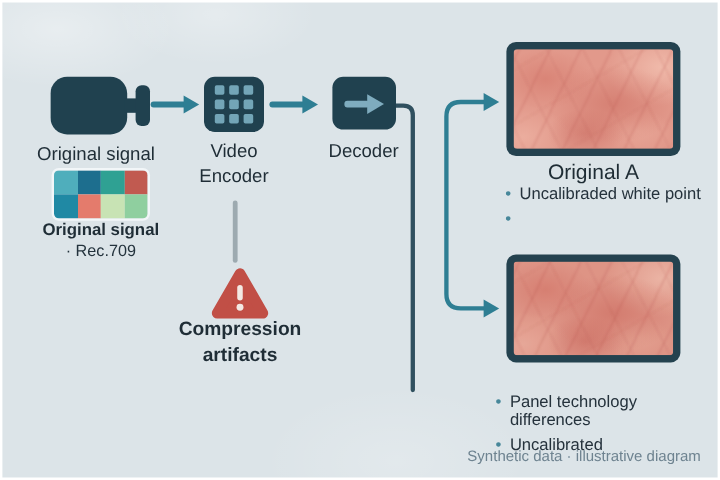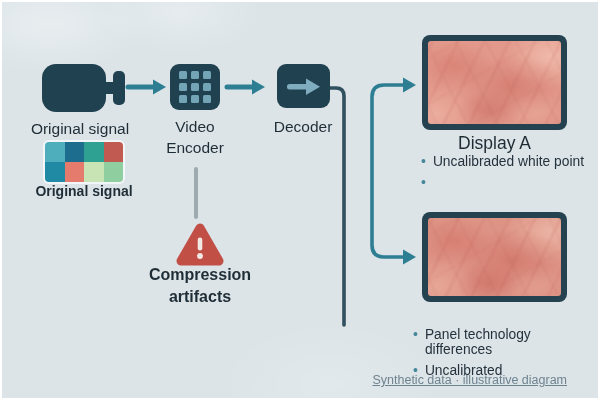--- a/index.html
+++ b/index.html
@@ -60,21 +60,21 @@
   .disp-label{font-size:17.5px;color:#1E2C34;text-align:center;position:absolute;}
   #display-a-label{left:422px;top:133px;width:145px;}
   #display-b-label{left:422px;top:306px;width:145px;}
 
   .bullets{position:absolute;display:flex;flex-direction:column;gap:5.5px;}
   #display-a-bullets{left:421px;top:154px;width:175px;}
   #display-b-bullets{left:413px;top:327px;width:185px;}
   .bullet{display:flex;align-items:baseline;font-size:13.8px;color:#25323C;line-height:1.1;}
   .bullet .dot{color:#47879A;margin-right:7px;font-size:14px;}
 
-  #footer-note{right:33px;top:373px;font-size:12.5px;color:#6E8390;text-align:right;text-decoration:underline;}
+  #footer-note{right:16px;top:373px;font-size:12.5px;color:#6E8390;text-align:right;}
 
   svg{display:block;}
 </style>
 </head>
 <body>
 
 <div id="canvas">
 
   <svg class="abs" style="left:0;top:0;" width="600" height="400" viewBox="0 0 600 400">
 
@@ -132,36 +132,37 @@
       <div style="background: rgb(79, 174, 188);"></div>
       <div style="background: rgb(29, 110, 142);"></div>
       <div style="background: rgb(47, 161, 147);"></div>
       <div style="background: rgb(193, 90, 80);"></div>
       <div style="background: rgb(32, 137, 164);"></div>
       <div style="background: rgb(228, 123, 108);"></div>
       <div style="background: rgb(200, 227, 180);"></div>
       <div style="background: rgb(143, 207, 159);"></div>
     </div>
   <div class="abs" id="swatch-title">Original signal</div>
+  <div class="abs" id="swatch-subtitle">· Rec.709</div>
 
   <div class="abs" id="warning-connector"></div>
   <svg class="abs" style="left:176px;top:222px;" width="48" height="46" viewBox="0 0 48 46">
     <path d="M24 6 L43 39 L5 39 Z" fill="#C14F46" stroke="#C14F46" stroke-width="9" stroke-linejoin="round"></path>
     <rect x="21.7" y="15.5" width="4.6" height="13" rx="2.3" fill="#F3E9E4"></rect>
     <circle cx="24" cy="34" r="2.9" fill="#F3E9E4"></circle>
   </svg>
   <div class="abs lbl" id="warning-label">Compression
 artifacts</div>
 
   <div class="abs frame" id="display-a-frame">
     <div class="skin">
       <div class="veins"></div>
     </div>
   </div>
-  <div class="disp-label" id="display-a-label">Display A</div>
+  <div class="disp-label" id="display-a-label">Original A</div>
   <div class="bullets" id="display-a-bullets">
       <div class="bullet">
         <span class="dot">•</span>
         <span>Uncalibraded white point</span>
       </div>
       <div class="bullet">
         <span class="dot">•</span>
       </div>
     </div>
 

